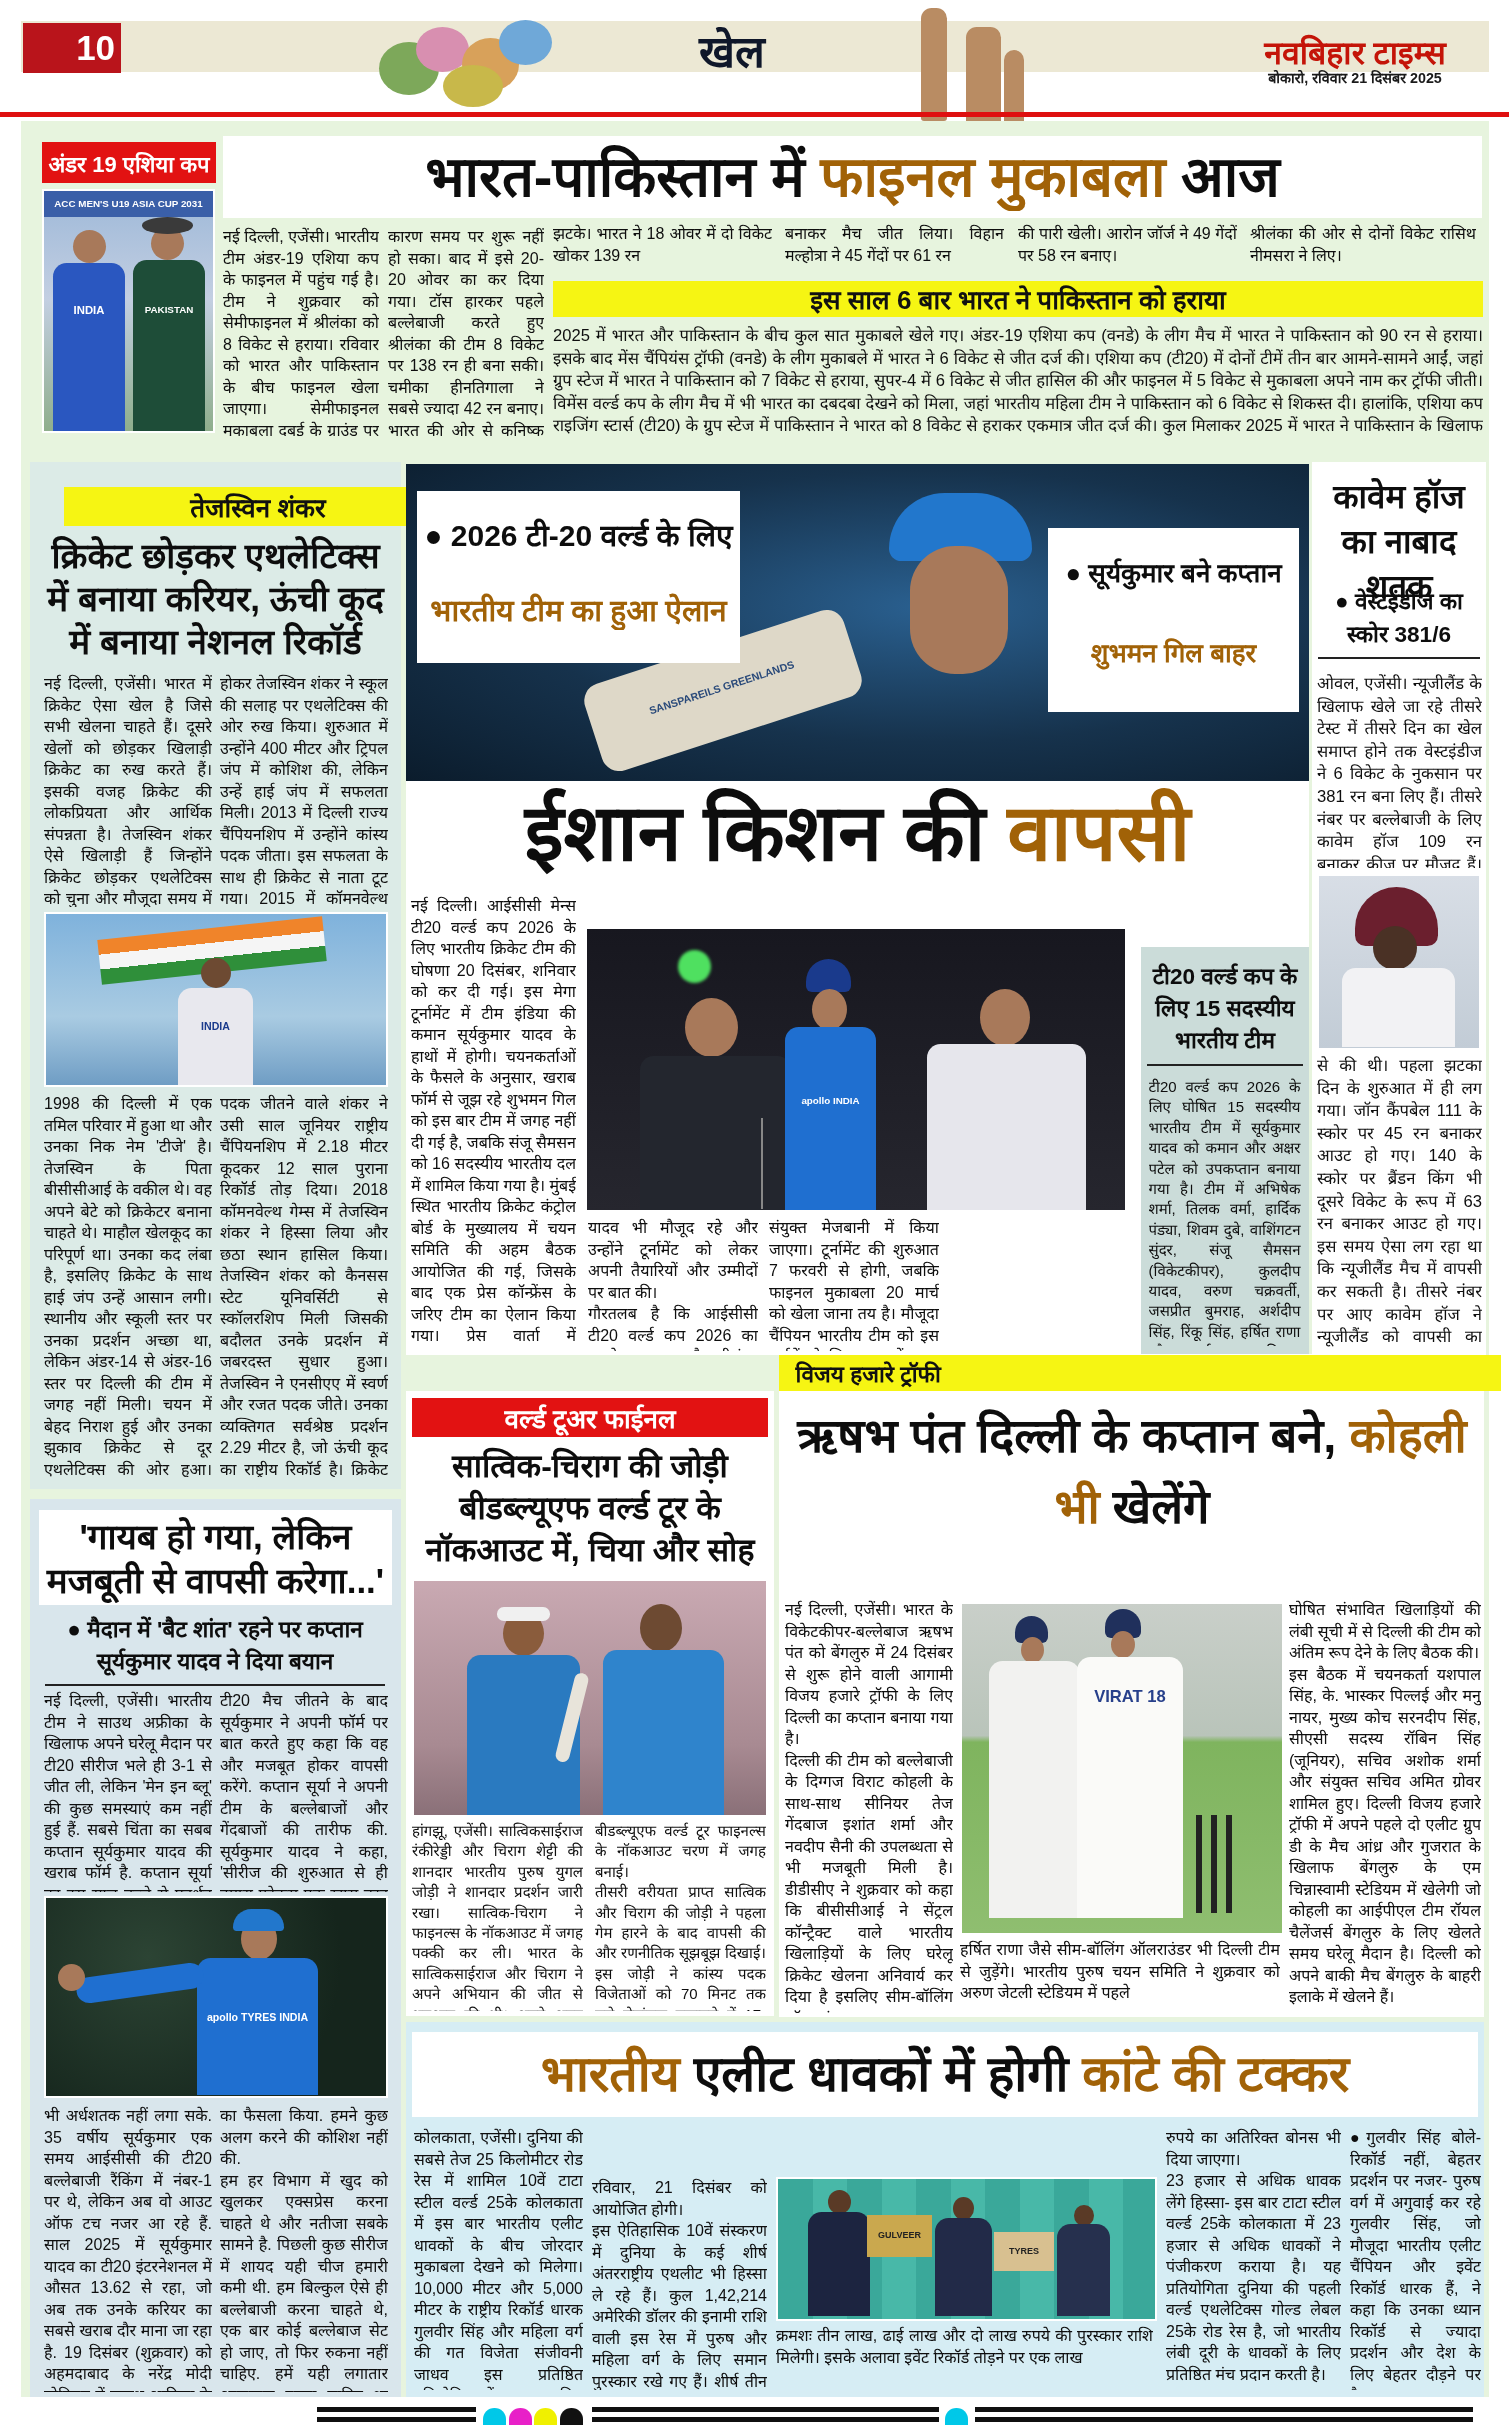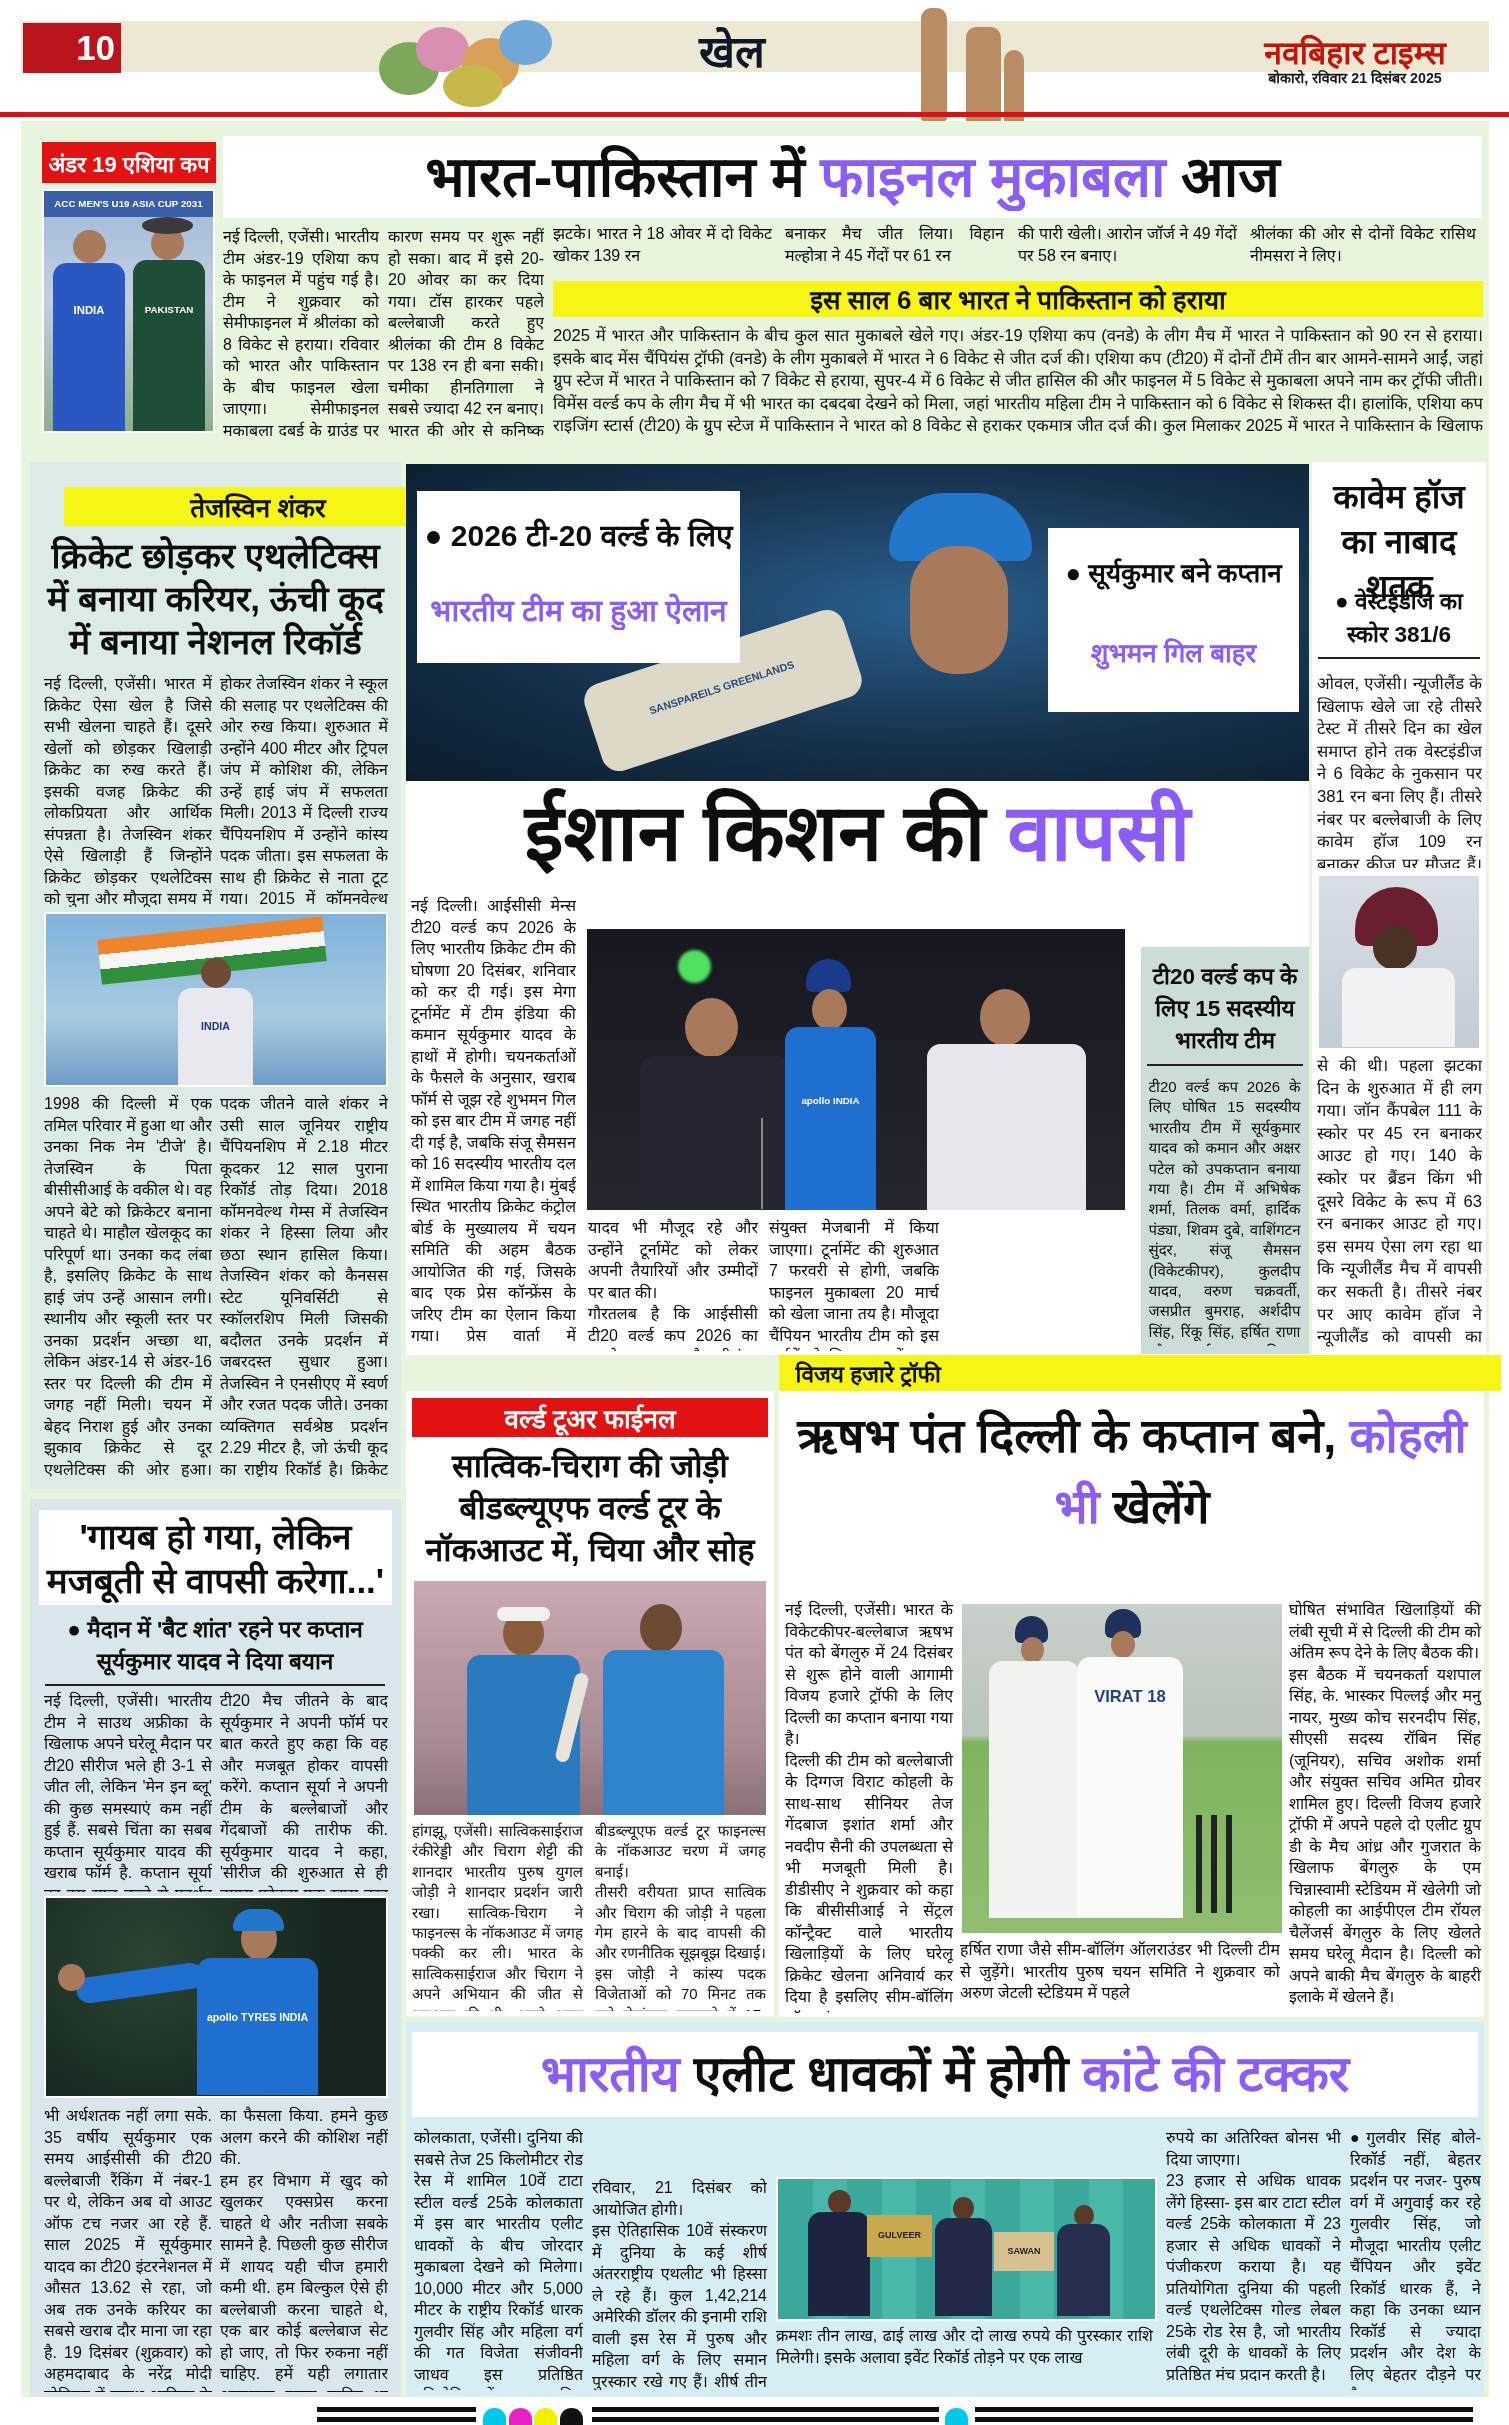--- a/index.html
+++ b/index.html
@@ -22,21 +22,21 @@
   .content-bg{left:21px;top:121px;width:1468px;height:2276px;background:#e7f4de;}
   .body-col{position:absolute;font-size:16px;line-height:21.5px;text-align:justify;
             color:#0e0e0e;overflow:hidden;white-space:pre-line;}
   .headline{position:absolute;font-weight:bold;color:#0d0d0d;text-align:center;overflow:hidden;}
   .kicker{position:absolute;display:flex;align-items:center;justify-content:center;
           font-weight:bold;overflow:hidden;}
   .red-k{background:#e21212;color:#fff;}
   .yel-k{background:#f6f513;color:#111;}
   .photo{position:absolute;overflow:hidden;border:2.3px solid #fff;}
   .nob{border:none;}
-  .red{color:#8b5cf6;}
+  .red{color:#a16207;}
   .wbox{position:absolute;background:#fff;}
   .figure-head{position:absolute;background:#a8795a;border-radius:50%;}
   .figure-torso{position:absolute;border-radius:13.6px 13.6px 0 0;}
   .ph-label{position:absolute;color:#fff;font-weight:bold;text-align:center;}
   
   .bar{position:absolute;height:5.3px;background:#101010;}
   .dome{position:absolute;width:22.6px;height:16.6px;border-radius:11.3px 11.3px 0 0;}
 </style>
 </head>
 <body>
@@ -239,21 +239,21 @@
 इस ऐतिहासिक 10वें संस्करण में दुनिया के कई शीर्ष अंतरराष्ट्रीय एथलीट भी हिस्सा ले रहे हैं। कुल 1,42,214 अमेरिकी डॉलर की इनामी राशि वाली इस रेस में पुरुष और महिला वर्ग के लिए समान पुरस्कार रखे गए हैं। शीर्ष तीन स्थान पाने वाले एथलीटों को</div>
   <div class="photo" style="left:776px;top:2177px;width:377px;height:140px;background:repeating-linear-gradient(90deg,#3aa89a 0 35px,#48b8a8 35px 69px);">
     <div class="figure-head" style="left:50px;top:10.6px;width:22.6px;height:24px;background:#5a3a26;"></div>
     <div class="figure-torso" style="left:30px;top:33px;width:62px;height:104px;background:#1c2440;"></div>
     <div class="abs" style="left:89px;top:36px;width:65px;height:42px;background:#caa84e;">
       <div class="ph-label" style="left:0;top:15px;width:65px;font-size:9px;color:#222;">GULVEER</div>
     </div>
     <div class="figure-head" style="left:175px;top:18px;width:21px;height:22.6px;background:#5a3a26;"></div>
     <div class="figure-torso" style="left:157px;top:39px;width:57px;height:98px;background:#222a48;"></div>
     <div class="abs" style="left:216px;top:53px;width:60px;height:39px;background:#d8c090;">
-      <div class="ph-label" style="left:0;top:13.6px;width:60px;font-size:9px;color:#222;">SAWAN</div>
+      <div class="ph-label" style="left:0;top:13.6px;width:60px;font-size:9px;color:#222;">TYRES</div>
     </div>
     <div class="figure-head" style="left:296px;top:26px;width:19.6px;height:21px;background:#5a3a26;"></div>
     <div class="figure-torso" style="left:279px;top:45px;width:53px;height:92px;background:#26304e;"></div>
   </div>
   <div class="body-col" style="left:776px;top:2325px;width:377px;height:66px;">क्रमशः तीन लाख, ढाई लाख और दो लाख रुपये की पुरस्कार राशि मिलेगी। इसके अलावा इवेंट रिकॉर्ड तोड़ने पर एक लाख</div>
   <div class="body-col" style="left:1166px;top:2127px;width:175px;height:263px;">रुपये का अतिरिक्त बोनस भी दिया जाएगा।
 23 हजार से अधिक धावक लेंगे हिस्सा- इस बार टाटा स्टील वर्ल्ड 25के कोलकाता में 23 हजार से अधिक धावकों ने पंजीकरण कराया है। यह प्रतियोगिता दुनिया की पहली वर्ल्ड एथलेटिक्स गोल्ड लेबल 25के रोड रेस है, जो भारतीय लंबी दूरी के धावकों के लिए प्रतिष्ठित मंच प्रदान करती है।</div>
   <div class="body-col" style="left:1350px;top:2127px;width:131px;height:263px;">●गुलवीर सिंह बोले- रिकॉर्ड नहीं, बेहतर प्रदर्शन पर नजर- पुरुष वर्ग में अगुवाई कर रहे गुलवीर सिंह, जो मौजूदा भारतीय एलीट चैंपियन और इवेंट रिकॉर्ड धारक हैं, ने कहा कि उनका ध्यान रिकॉर्ड से ज्यादा प्रदर्शन और देश के लिए बेहतर दौड़ने पर है।</div>
 
   <div class="bar" style="left:317px;top:2407px;width:159px;"></div>

